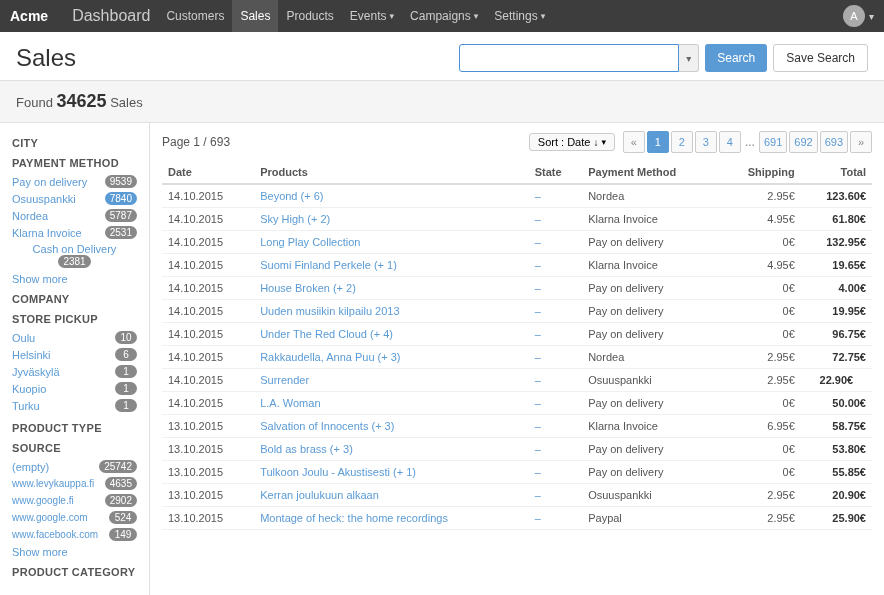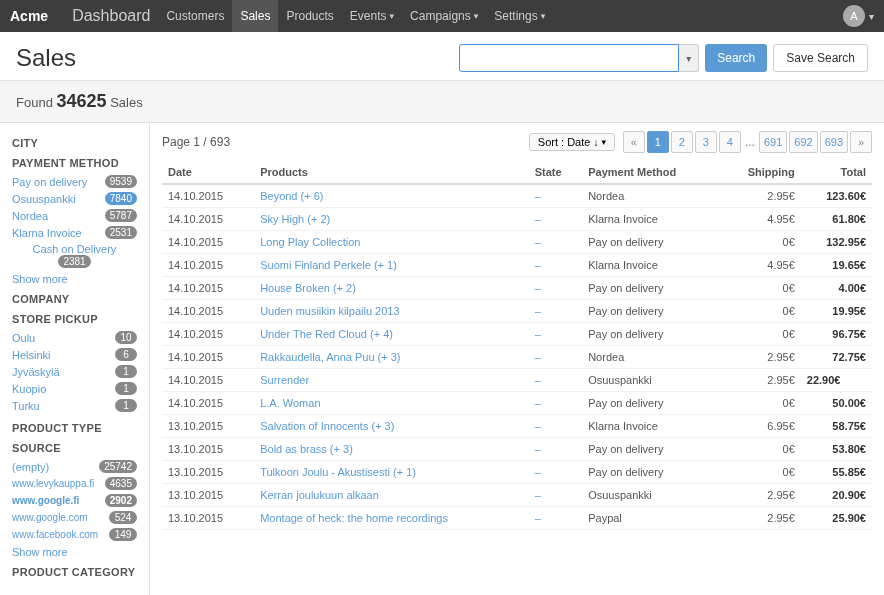--- a/index.html
+++ b/index.html
@@ -113,21 +113,21 @@
     <div>
       <div style="font-weight:bold; font-size:11px; color:#555; margin-top:8px; margin-bottom:4px; text-transform:uppercase; letter-spacing:0.3px;">SOURCE</div>
       <div style="display:flex; align-items:center; justify-content:space-between; padding:2px 0; cursor:pointer; color:#5b9bd5;">
         <span>(empty)</span>
         <span style="background:#888; color:#fff; border-radius:8px; padding:1px 5px; font-size:10px; min-width:28px; text-align:center;">25742</span>
       </div>
       <div style="display:flex; align-items:center; justify-content:space-between; padding:2px 0; cursor:pointer; color:#5b9bd5;">
         <span style="font-size:10px;">www.levykauppa.fi</span>
         <span style="background:#888; color:#fff; border-radius:8px; padding:1px 5px; font-size:10px; min-width:28px; text-align:center;">4635</span>
       </div>
-      <div style="display:flex; align-items:center; justify-content:space-between; padding:2px 0; cursor:pointer; color:#5b9bd5;font-weight:bold;">
+      <div style="display:flex; align-items:center; justify-content:space-between; padding:2px 0; cursor:pointer; color:#5b9bd5;">
         <span style="font-size:10px;">www.google.fi</span>
         <span style="background:#888; color:#fff; border-radius:8px; padding:1px 5px; font-size:10px; min-width:28px; text-align:center;">2902</span>
       </div>
       <div style="display:flex; align-items:center; justify-content:space-between; padding:2px 0; cursor:pointer; color:#5b9bd5;">
         <span style="font-size:10px;">www.google.com</span>
         <span style="background:#888; color:#fff; border-radius:8px; padding:1px 5px; font-size:10px; min-width:28px; text-align:center;">524</span>
       </div>
       <div style="display:flex; align-items:center; justify-content:space-between; padding:2px 0; cursor:pointer; color:#5b9bd5;">
         <span style="font-size:10px;">www.facebook.com</span>
         <span style="background:#888; color:#fff; border-radius:8px; padding:1px 5px; font-size:10px; min-width:28px; text-align:center;">149</span>
@@ -241,21 +241,21 @@
     <td style="padding:5px 6px; font-size:11px; color:#555;">Nordea</td>
     <td style="padding:5px 6px; font-size:11px; color:#555; text-align:right;">2.95€</td>
     <td style="padding:5px 6px; font-size:11px; color:#333; font-weight:bold; text-align:right;">72.75€</td>
   </tr>
           <tr style="border-bottom: 1px solid rgb(240, 240, 240);">
     <td style="padding:5px 6px; font-size:11px; color:#555;">14.10.2015</td>
     <td style="padding:5px 6px; font-size:11px; color:#5b9bd5; cursor:pointer;">Surrender</td>
     <td style="padding:5px 6px; font-size:11px; color:#5b9bd5;">–</td>
     <td style="padding:5px 6px; font-size:11px; color:#555;">Osuuspankki</td>
     <td style="padding:5px 6px; font-size:11px; color:#555; text-align:right;">2.95€</td>
-    <td style="padding:5px 6px; font-size:11px; color:#333; font-weight:bold; text-align:left;">22.90€</td>
+    <td style="padding:5px 6px; font-size:11px; color:#333; font-weight:bold; text-align:center;">22.90€</td>
   </tr>
           <tr style="border-bottom: 1px solid rgb(240, 240, 240);">
     <td style="padding:5px 6px; font-size:11px; color:#555;">14.10.2015</td>
     <td style="padding:5px 6px; font-size:11px; color:#5b9bd5; cursor:pointer;">L.A. Woman</td>
     <td style="padding:5px 6px; font-size:11px; color:#5b9bd5;">–</td>
     <td style="padding:5px 6px; font-size:11px; color:#555;">Pay on delivery</td>
     <td style="padding:5px 6px; font-size:11px; color:#555; text-align:right;">0€</td>
     <td style="padding:5px 6px; font-size:11px; color:#333; font-weight:bold; text-align:right;">50.00€</td>
   </tr>
           <tr style="border-bottom: 1px solid rgb(240, 240, 240);">

